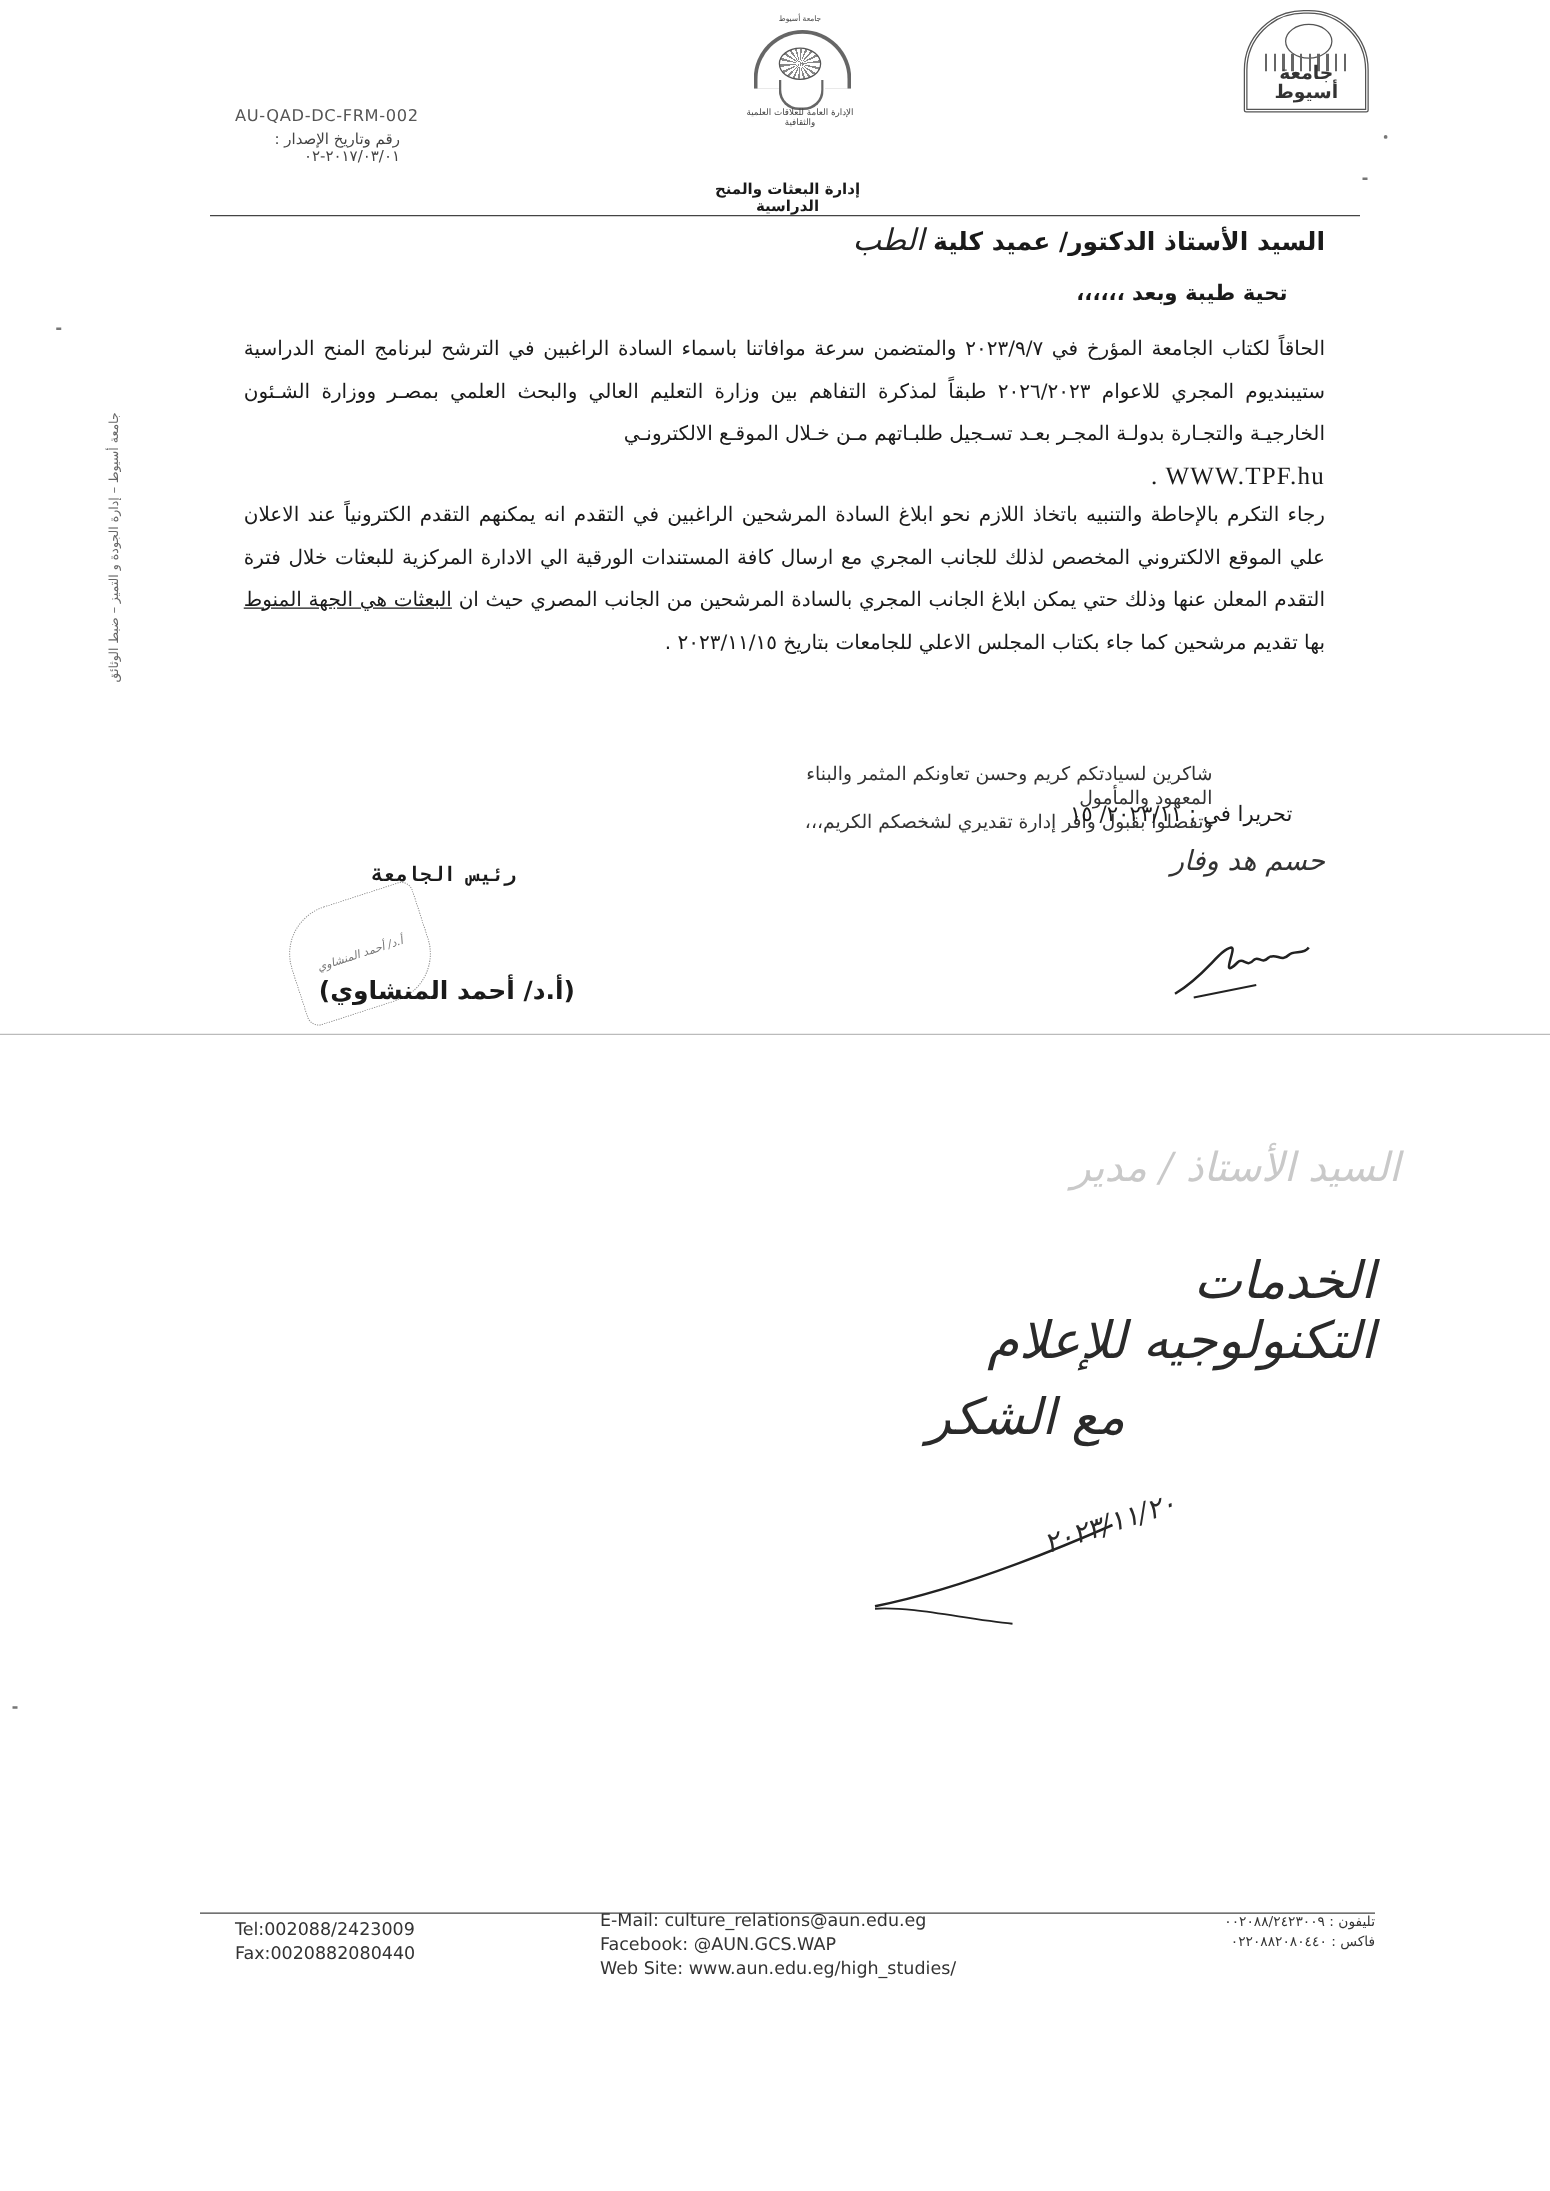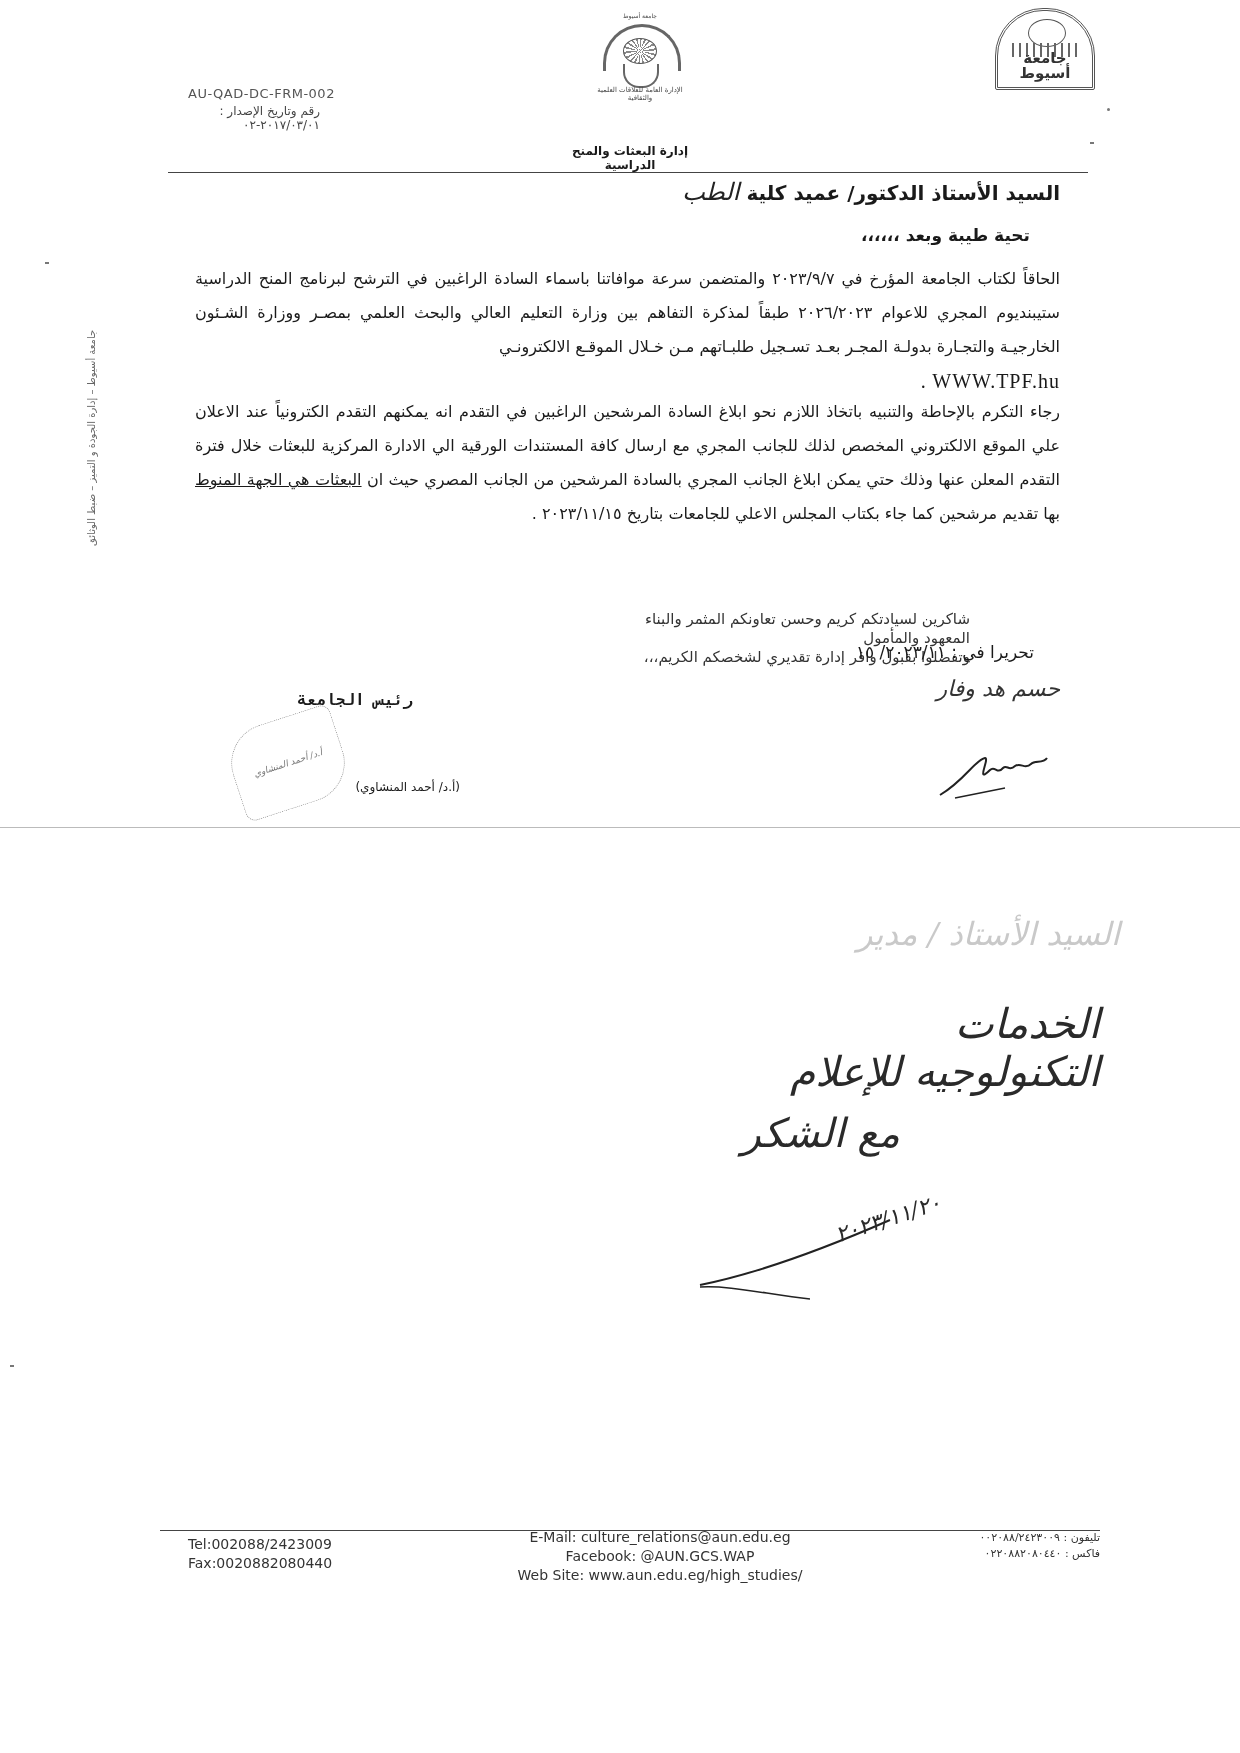--- a/index.html
+++ b/index.html
@@ -72,21 +72,21 @@
     .underline { text-decoration: underline; margin-top: 32px; }
     .url { font-family: "Liberation Serif", serif; font-size: 20px; letter-spacing: 1px; }
 
     .thanks { left: 610px; top: 610px; width: 360px; font-size: 15px; line-height: 19px; text-align: right; color: #333; }
 
     .written { left: 834px; top: 642px; width: 200px; font-size: 17px; }
     .hand-note-1 { left: 840px; top: 676px; width: 220px; font-family: "DejaVu Serif", serif; font-style: italic; font-size: 22px; color: #333; }
     .signature-right { left: 935px; top: 740px; width: 120px; height: 60px; }
 
     .president-title { left: 285px; top: 690px; width: 140px; text-align: center; font-size: 16px; font-weight: bold; font-family: Liberation Mono, monospace; }
-    .president-name { left: 230px; top: 780px; width: 230px; text-align: right; font-size: 12px; font-weight: normal; }
+    .president-name { left: 230px; top: 780px; width: 230px; text-align: right; font-size: 20px; font-weight: bold; }
     .stamp-sig {
       left: 232px; top: 718px; width: 110px; height: 88px;
       border: 1px dotted #999; border-radius: 40px 10px 40px 10px; transform: rotate(-18deg);
       font-size: 9px; color: #777; display: flex; align-items: center; justify-content: center; text-align: center;
       font-family: "DejaVu Serif", serif; font-style: italic;
     }
 
     .side-note {
       left: 86px; top: 330px; width: 20px; height: 360px;
       writing-mode: vertical-rl; transform: rotate(180deg);
@@ -101,21 +101,21 @@
     .hand-a { left: 760px; top: 1000px; width: 340px; font-size: 41px; }
     .hand-c { left: 730px; top: 1110px; width: 170px; font-size: 40px; }
     .hand-date { left: 745px; top: 1220px; width: 200px; font-size: 22px; transform: rotate(-18deg); }
     .sig-stroke {
       left: 690px; top: 1215px; width: 300px; height: 90px;
     }
 
     
     .bottom-rule { left: 160px; top: 1530px; width: 940px; border-top: 1.5px solid #444; }
     .footer-left { left: 188px; top: 1535px; font-size: 14px; line-height: 19px; color: #333; }
-    .footer-center { left: 480px; top: 1528px; width: 360px; font-size: 14px; line-height: 19px; color: #333; text-align: center; }
+    .footer-center { left: 480px; top: 1528px; width: 360px; font-size: 14px; line-height: 19px; color: #333; text-align: left; }
     .footer-right { left: 965px; top: 1530px; width: 135px; font-size: 11px; line-height: 16px; color: #333; }
 
     .dot { width: 3px; height: 3px; background: #777; border-radius: 50%; }
   </style>
 </head>
 <body>
 
 <div class="abs logo-right">
   <div class="sun"></div>
   <div class="rays"></div>

